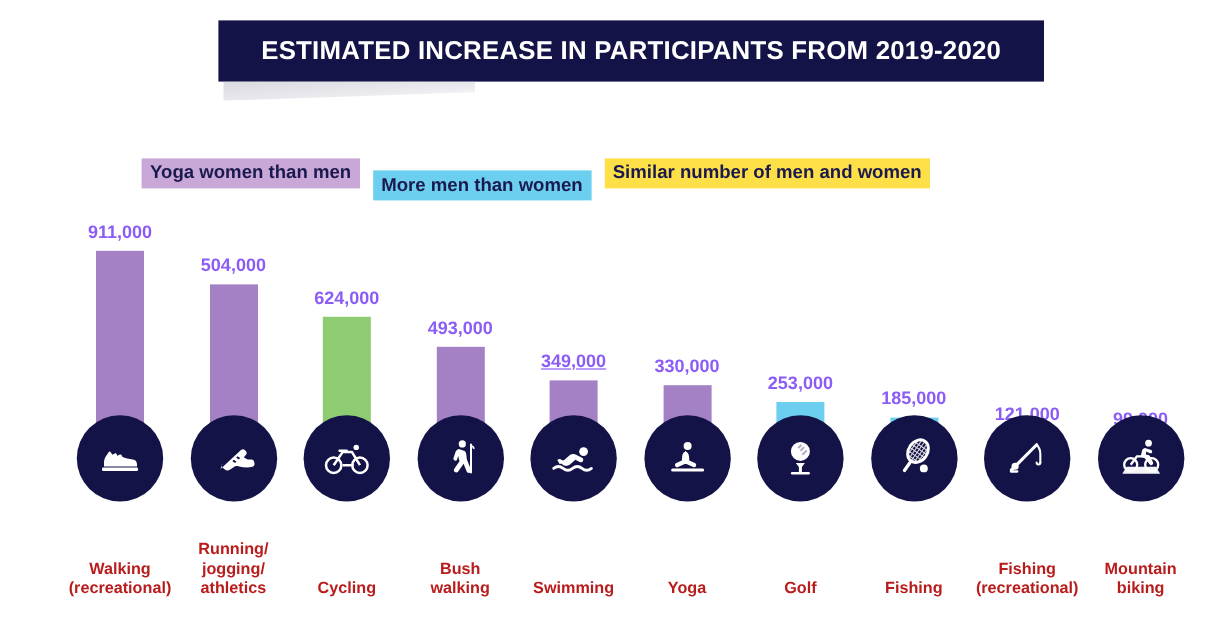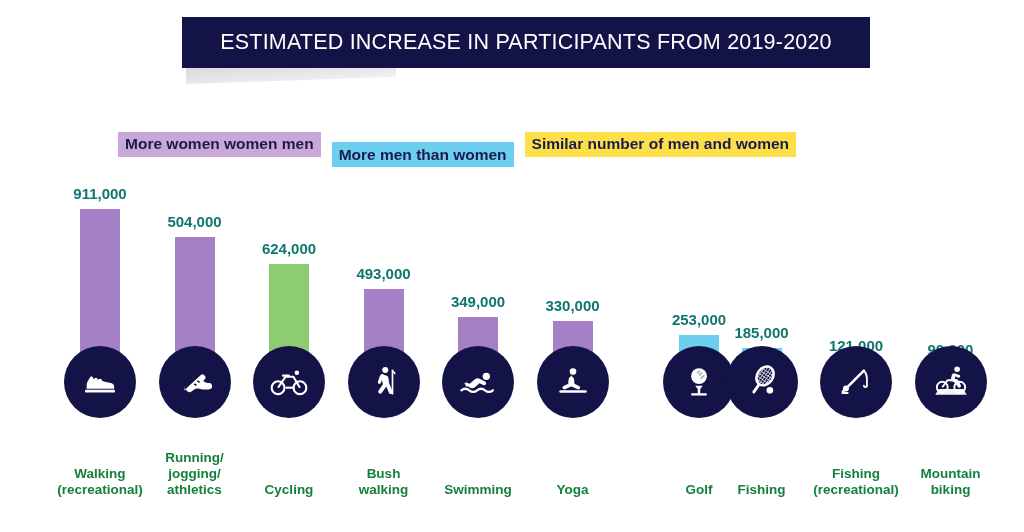--- a/index.html
+++ b/index.html
@@ -24,21 +24,21 @@
     width: 688px;
     height: 51px;
     background: #141348;
     display: flex;
     align-items: center;
     justify-content: center;
   }
   #title-text {
     color: #ffffff;
     font-size: 21.5px;
-    font-weight: 400;
+    font-weight: 700;
     letter-spacing: 0.2px;
     white-space: nowrap;
   }
   #title-shadow {
     position: absolute;
     left: 186px;
     top: 68px;
     width: 210px;
     height: 16px;
     background: linear-gradient(to bottom right, #d8d8de 0%, #e9e9ee 60%, #ffffff 100%);
@@ -80,21 +80,21 @@
     top: 0;
     width: 94px;
     height: 382px;
   }
   .bar-value {
     position: absolute;
     width: 100%;
     text-align: center;
     font-size: 15px;
     font-weight: 700;
-    color: #0f766e;
+    color: #8b5cf6;
     white-space: nowrap;
   }
   .bar {
     position: absolute;
     left: 50%;
     transform: translateX(-50%);
     width: 40px;
     bottom: 148px;
   }
   .icon-circle {
@@ -113,34 +113,34 @@
   .icon-circle svg { display: block; }
   .cat-label {
     position: absolute;
     bottom: 34px;
     left: -4px;
     width: 102px;
     text-align: center;
     font-size: 13.5px;
     font-weight: 700;
     line-height: 16px;
-    color: #15803d;
+    color: #b91c1c;
   }
 </style>
 </head>
 <body>
 
 <div id="title-banner">
   <div id="title-text">ESTIMATED INCREASE IN PARTICIPANTS FROM 2019-2020</div>
 </div>
 <div id="title-shadow"></div>
 
 <div id="legend">
     <div class="legend-item" style="background: rgb(201, 168, 216);">
-      <span>More women women men</span>
+      <span>Yoga women than men</span>
     </div>
     <div class="legend-item" style="background: rgb(109, 207, 240); margin-top: 21px;">
       <span>More men than women</span>
     </div>
     <div class="legend-item" style="background: #fde047;">
       <span>Similar number of men and women</span>
     </div>
   </div>
 
 <div id="chart">
@@ -210,21 +210,21 @@
             <path d="M33.8 11.5c2.6.3 3.4 1.6 3 3" stroke="#fff" stroke-width="1.8" fill="none"></path>
           </svg>
         </span>
       </div>
       <div class="cat-label">
         <div>Bush</div>
         <div>walking</div>
       </div>
     </div>
     <div class="col" style="left: 431px;">
-      <div class="bar-value" style="bottom: 222px;">349,000</div>
+      <div class="bar-value" style="bottom: 222px; text-decoration: underline;">349,000</div>
       <div class="bar" style="height: 67px; background: rgb(164, 129, 196);"></div>
       <div class="icon-circle">
         <span>
           <svg width="42" height="42" viewBox="0 0 48 48">
             <circle cx="33.5" cy="17.5" r="4.2" fill="#fff"></circle>
             <path fill="#fff" d="M8.5 25.5c1.2-1.1 3-1.1 4.2 0 .7.6 1.7.6 2.4 0l4.8-4.2c1.8-1.6 4.4-1.9 6.5-.8l5.6 2.9c1.1.6 1.6 2 1 3.1-.6 1.1-2 1.6-3.1 1l-4.2-2.2-4.9 4.3c-2.2 1.9-5.5 1.9-7.6-.1-.7-.6-1.7-.6-2.4 0z"></path>
             <path d="M5 33.5c3-2.4 6-2.4 9 0s6 2.4 9 0 6-2.4 9 0 6 2.4 9 0" stroke="#fff" stroke-width="2.6" fill="none" stroke-linecap="round"></path>
           </svg>
         </span>
       </div>
@@ -241,21 +241,21 @@
             <circle cx="24" cy="11.5" r="4" fill="#fff"></circle>
             <path fill="#fff" d="M24 16.5c-3 0-5.2 2.3-5.4 5.2l-.3 4.4-5.6 2.6c-1.1.5-1.6 1.8-1.1 2.9s1.8 1.6 2.9 1.1l6.6-3c.6-.3 1.2-.3 1.8 0l6.6 3c1.1.5 2.4 0 2.9-1.1s0-2.4-1.1-2.9l-5.6-2.6-.3-4.4c-.2-2.9-2.4-5.2-5.4-5.2z"></path>
             <path d="M9 35.5h30" stroke="#fff" stroke-width="3" stroke-linecap="round"></path>
           </svg>
         </span>
       </div>
       <div class="cat-label">
         <div>Yoga</div>
       </div>
     </div>
-    <div class="col" style="left: 652px;">
+    <div class="col" style="left: 620px;">
       <div class="bar-value" style="bottom: 204px;">253,000</div>
       <div class="bar" style="height: 49px; background: rgb(109, 207, 240);"></div>
       <div class="icon-circle">
         <span>
           <svg width="40" height="40" viewBox="0 0 48 48">
             <circle cx="24" cy="17" r="9.5" fill="#fff"></circle>
             <path fill="#141348" d="m27 12 1.4 1.4-3.6 3.6-1.4-1.4zm2.6 3.3 1.4 1.4-4.3 4.3-1.4-1.4zm-5.4-5.4 1.4 1.4-3 3-1.4-1.4z" opacity=".35"></path>
             <path fill="#fff" d="M19.5 28.5h9l-3 4v6h-3v-6z"></path>
             <rect x="14.5" y="37.5" width="19" height="2.6" rx="1.2" fill="#fff"></rect>
           </svg>

